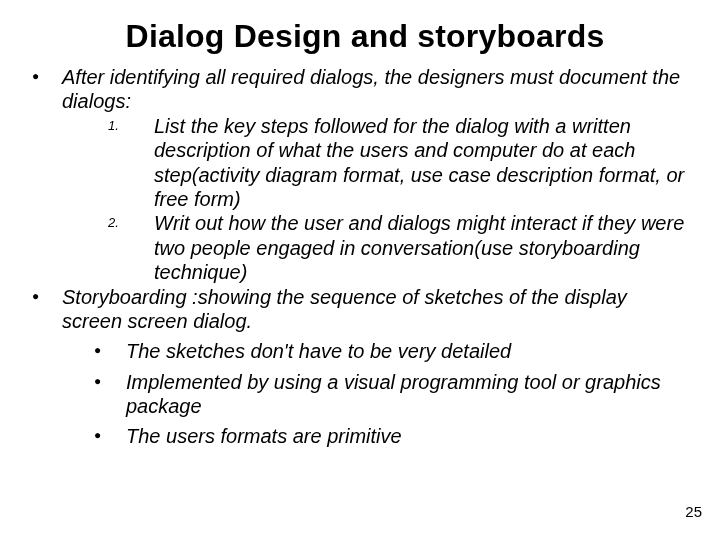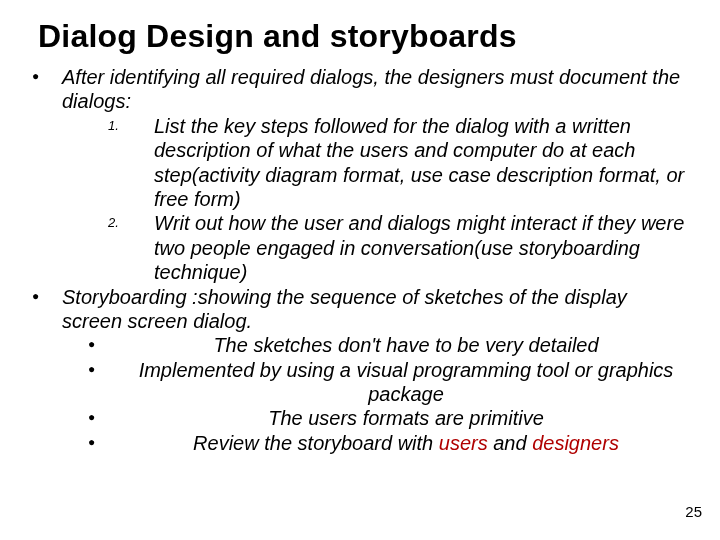--- a/index.html
+++ b/index.html
@@ -17,20 +17,21 @@
     height: 540px;
     position: relative;
     box-sizing: border-box;
     padding: 18px 28px 0 28px;
   }
   .title {
     font-size: 32px;
     font-weight: bold;
     margin: 0 0 10px 10px;
     letter-spacing: 0.2px;
+    text-align: center;
   }
   .body {
     font-size: 20px;
     line-height: 1.22;
     font-style: italic;
   }
   ul.top {
     list-style: none;
     margin: 0;
     padding: 0 0 0 0;
@@ -67,22 +68,21 @@
     font-size: 13px;
   }
   ul.sub {
     list-style: none;
     margin: 0;
     padding: 0 0 0 18px;
   }
   ul.sub > li {
     position: relative;
     padding-left: 40px;
-    margin: 0;
-    text-align: center;
+    margin: 6px;
   }
   ul.sub > li::before {
     content: "\25CF";
     position: absolute;
     left: 8px;
     top: 4px;
     font-size: 12px;
   }
   .hl {
     color: #b00000;
@@ -120,22 +120,19 @@
         <ul class="sub">
           <li>
             <span>The sketches don't have to be very detailed</span>
           </li>
           <li>
             <span>Implemented by using a visual programming tool or graphics package</span>
           </li>
           <li>
             <span>The users formats are primitive</span>
           </li>
-          <li>
-            <span>Review the storyboard with </span><span class="hl">users</span><span> and </span><span class="hl">designers</span>
-          </li>
         </ul>
       </li>
     </ul>
   </div>
 
   <div class="pagenum">25</div>
 </div>
 
 </body></html>

